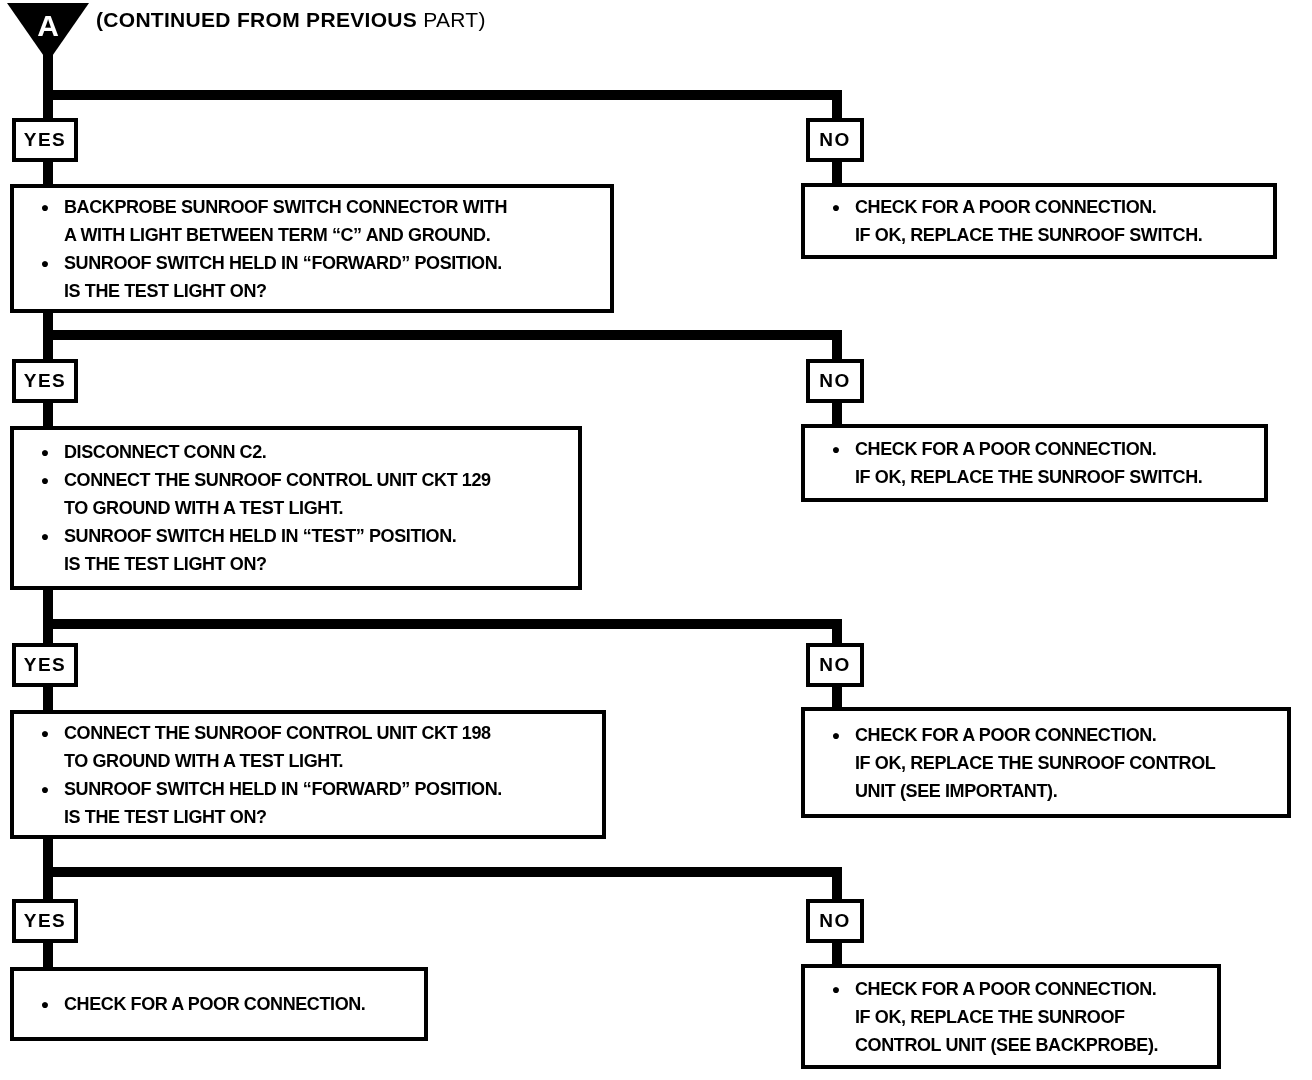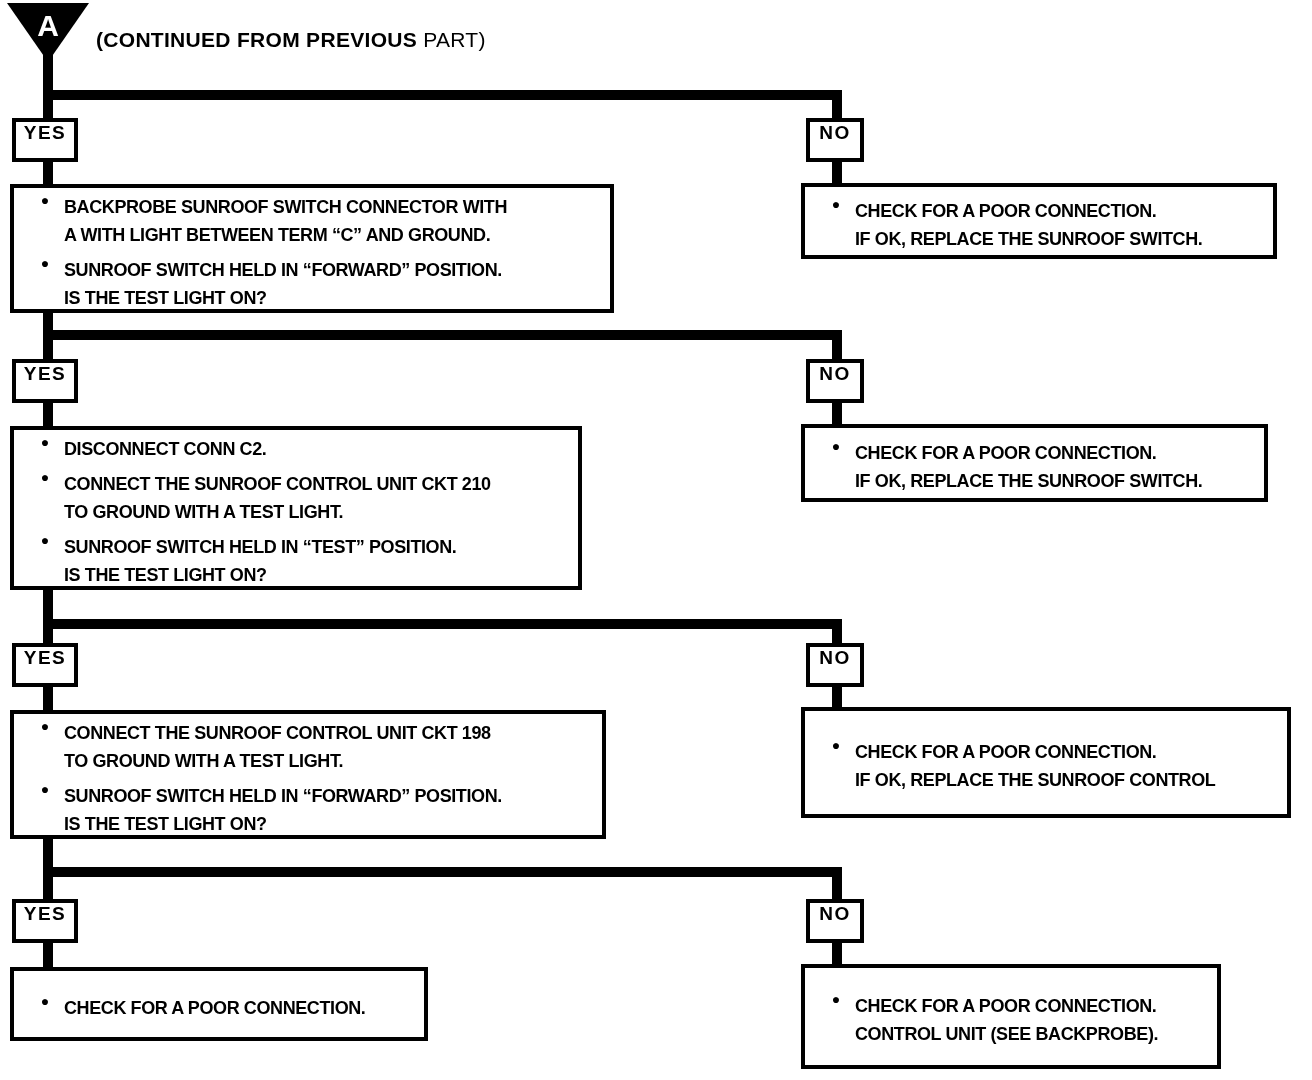--- a/index.html
+++ b/index.html
@@ -4,32 +4,32 @@
 <style>
   html,body{margin:0;padding:0;background:#fff;}
   .canvas{
     position:relative;width:1312px;height:1080px;background:#fff;overflow:hidden;
     font-family:"Liberation Sans",sans-serif;color:#000;
   }
   .hline{position:absolute;height:10px;background:#000;z-index:1;}
   .vline{position:absolute;width:10px;background:#000;z-index:1;}
   .tag{
     position:absolute;box-sizing:border-box;height:44px;border:4px solid #000;background:#fff;z-index:2;
-    display:flex;align-items:flex-start;justify-content:center;
+    display:flex;align-items:center;justify-content:center;
     font-size:19px;font-weight:bold;letter-spacing:1.5px;
   }
   .box{
     position:absolute;box-sizing:border-box;border:4px solid #000;background:#fff;z-index:2;
     display:flex;flex-direction:column;justify-content:center;padding:6px 12px;
   }
   .item{display:flex;align-items:flex-start;}
   .bullet{width:38px;flex-shrink:0;font-size:14px;line-height:28px;text-align:center;}
-  .ltext{flex:1;margin-top:7px;}
+  .ltext{flex:1;}
   .line{font-size:18px;line-height:28px;font-weight:bold;letter-spacing:-0.4px;white-space:nowrap;}
-  .heading{position:absolute;left:96px;top:28px;font-size:21px;letter-spacing:0.3px;white-space:nowrap;}
+  .heading{position:absolute;left:96px;top:8px;font-size:21px;letter-spacing:0.3px;white-space:nowrap;}
   .heading .hb{font-weight:bold;}
   .heading .hr{font-weight:normal;}
   .tri{position:absolute;left:6px;top:2px;z-index:2;}
 </style>
 </head>
 <body>
 
 <div class="canvas">
 
   <svg class="tri" width="84" height="62" viewBox="0 0 84 62">
@@ -96,21 +96,21 @@
   <div class="box" style="left:10px;top:426px;width:572px;height:164px;">
     <div class="item">
       <span class="bullet">●</span>
       <div class="ltext">
         <div class="line">DISCONNECT CONN C2.</div>
       </div>
     </div>
     <div class="item">
       <span class="bullet">●</span>
       <div class="ltext">
-        <div class="line">CONNECT THE SUNROOF CONTROL UNIT CKT 210</div>
+        <div class="line">CONNECT THE SUNROOF CONTROL UNIT CKT 129</div>
         <div class="line">TO GROUND WITH A TEST LIGHT.</div>
       </div>
     </div>
     <div class="item">
       <span class="bullet">●</span>
       <div class="ltext">
         <div class="line">SUNROOF SWITCH HELD IN “TEST” POSITION.</div>
         <div class="line">IS THE TEST LIGHT ON?</div>
       </div>
     </div>
@@ -149,20 +149,21 @@
       </div>
     </div>
   </div>
 
   <div class="box" style="left:801px;top:707px;width:490px;height:111px;">
     <div class="item">
       <span class="bullet">●</span>
       <div class="ltext">
         <div class="line">CHECK FOR A POOR CONNECTION.</div>
         <div class="line">IF OK, REPLACE THE SUNROOF CONTROL</div>
+        <div class="line">UNIT (SEE IMPORTANT).</div>
       </div>
     </div>
   </div>
 
   <div class="tag" style="left:12px;top:899px;width:66px;">
     <span>YES</span>
   </div>
   <div class="tag" style="left:806px;top:899px;width:58px;">
     <span>NO</span>
   </div>
@@ -174,18 +175,19 @@
         <div class="line">CHECK FOR A POOR CONNECTION.</div>
       </div>
     </div>
   </div>
 
   <div class="box" style="left:801px;top:964px;width:420px;height:105px;">
     <div class="item">
       <span class="bullet">●</span>
       <div class="ltext">
         <div class="line">CHECK FOR A POOR CONNECTION.</div>
+        <div class="line">IF OK, REPLACE THE SUNROOF</div>
         <div class="line">CONTROL UNIT (SEE BACKPROBE).</div>
       </div>
     </div>
   </div>
 
 </div>
 
 </body></html>

